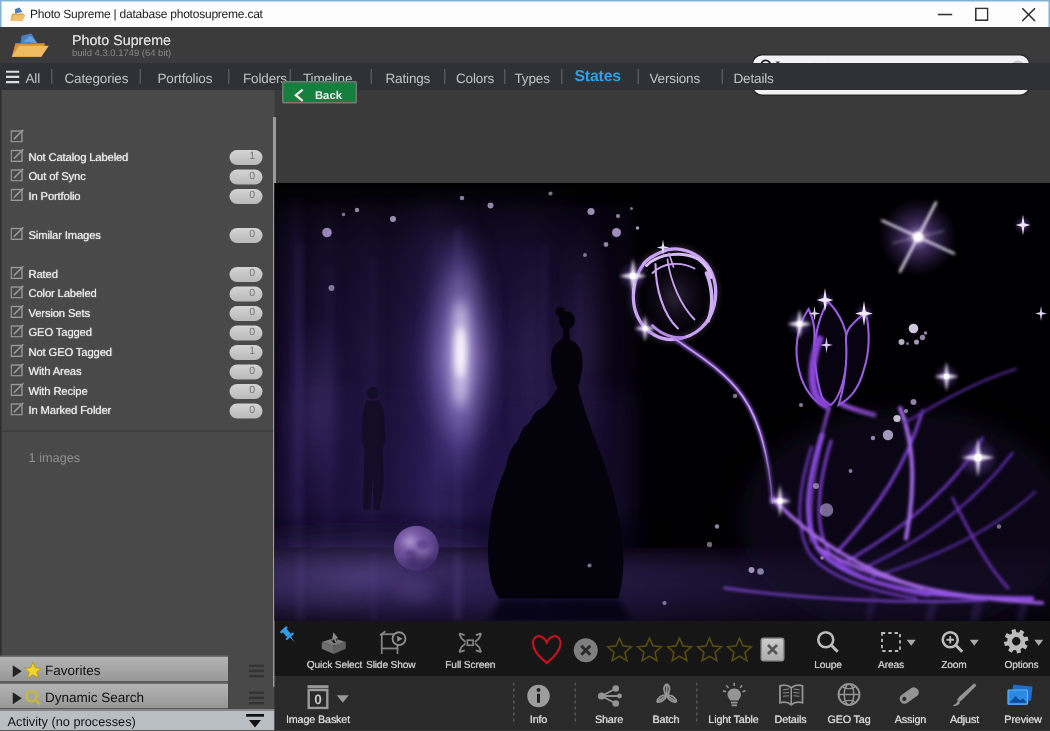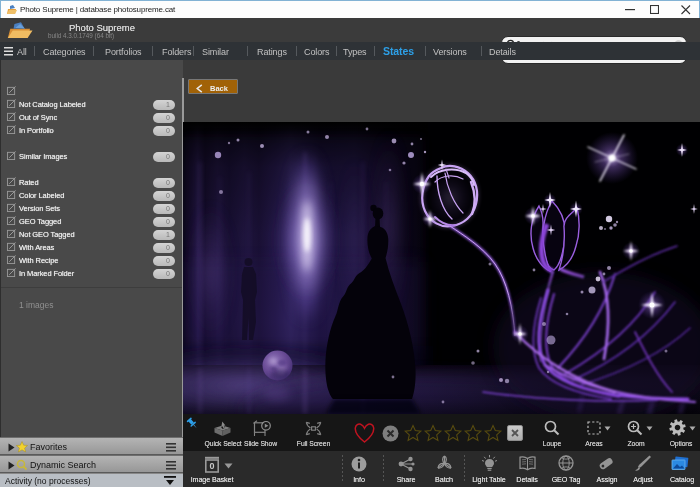--- a/index.html
+++ b/index.html
@@ -6,46 +6,46 @@
 html,body { width:700px; height:487px; overflow:hidden; }
 body { font-family:"Liberation Sans", sans-serif; position:relative; background:#3a3a3a; }
 .abs { position:absolute; }
 
 
 #titlebar { position:absolute; left:0; top:0; width:700px; height:28px; background:#fdfdfd; border-top:1px solid #82b2d4; border-left:1px solid #82b2d4; border-right:1px solid #82b2d4; }
 #titletext { position:absolute; left:19px; top:4px; font-size:8px; letter-spacing:-0.15px; color:#1a1a1a; }
 
 
 #header { position:absolute; left:0; top:18px; width:700px; height:24px; background:#3b3b3b; }
-#apptitle { position:absolute; left:48px; top:4px; font-size:9.5px; color:#d8d8d8; text-shadow:0 0 0.4px #d8d8d8;margin-left:21px; }
+#apptitle { position:absolute; left:48px; top:4px; font-size:9.5px; color:#d8d8d8; text-shadow:0 0 0.4px #d8d8d8; }
 #appbuild { position:absolute; left:48px; top:14px; font-size:6.3px; color:#888; }
 #searchbox { position:absolute; left:501px; top:18px; width:186px; height:28px; background:#f2f2f2; border-radius:7px; border:1px solid #2a2a2a; }
 #searchtext { position:absolute; left:23px; top:2.5px; font-size:8px; color:#111; text-shadow:0 0 0.7px #111; }
 
 
 #menubar { position:absolute; left:0; top:42px; width:700px; height:18px; background:#2e3236; }
 .mitem { position:absolute; top:4.5px; font-size:9px; color:#c2c2c2; letter-spacing:-0.1px; }
 .msep { position:absolute; top:4px; width:1px; height:10px; background:#55595d; }
 
 
 #sidebar { position:absolute; left:0; top:60px; width:183px; height:427px; background:#494949; border-left:1px solid #2e2e2e; }
 .row { position:absolute; left:0; width:183px; height:13px; }
 .chk { position:absolute; left:6px; top:1px; width:9px; height:9px; }
 .rlabel { position:absolute; left:18px; top:2px; font-size:7.5px; color:#e8e8e8; letter-spacing:-0.1px; text-shadow:0 0 0.7px #e8e8e8; }
 .badge { position:absolute; right:9px; top:1.5px; width:22px; height:10px; background:linear-gradient(#d4d4d4,#b9b9b9); border-radius:5px; font-size:7px; color:#777; text-align:right; padding-right:5px; line-height:10px; }
 #hrow { position:absolute; left:15px; top:0px; width:161px; height:13px; background:linear-gradient(#bd8148,#a2672c); border:1px solid #7a4e1e; border-radius:2px; }
 #hrow .t { position:absolute; left:3px; top:2px; font-size:7.5px; color:#f7ecd8; letter-spacing:-0.1px; text-shadow:0 0 0.7px #f7ecd8; }
 #images1 { position:absolute; left:18px; top:240px; font-size:8.5px; color:#909090; }
-.panelbar { position:absolute; left:0; width:183px; height:18px; background:linear-gradient(#b4b4b4,#979797); border-top:1px solid #6e6e6e; border-bottom:1px solid #5a5a5a; }
+.panelbar { position:absolute; left:0; width:152px; height:18px; background:linear-gradient(#b4b4b4,#979797); border-top:1px solid #6e6e6e; border-bottom:1px solid #5a5a5a; }
 .panelbar .pt { position:absolute; left:30px; top:3.5px; font-size:9px; color:#111; }
 #activity { position:absolute; left:0; top:473px; width:183px; height:14px; background:#b9bec4; border-top:1px solid #888; }
 #activity .at { position:absolute; left:5px; top:2px; font-size:8.5px; color:#111; }
 
 
-#backbtn { position:absolute; left:188px; top:79px; width:50px; height:15px; background:#a16207; border:1px solid #777; border-radius:1px; }
+#backbtn { position:absolute; left:188px; top:54px; width:50px; height:15px; background:#15803d; border:1px solid #777; border-radius:1px; }
 #backbtn .bt { position:absolute; left:21px; top:4px; font-size:7.5px; font-weight:bold; color:#eee; }
 
 #photo { position:absolute; left:183px; top:122px; width:517px; height:292px; background:#000; }
 
 #toolbar { position:absolute; left:183px; top:414px; width:517px; height:37px; background:#161616; }
 .tblabel { position:absolute; font-size:6.8px; color:#c6c6c6; text-align:center; letter-spacing:-0.1px; text-shadow:0 0 0.6px #c6c6c6; }
 
 #bottombar { position:absolute; left:183px; top:451px; width:517px; height:36px; background:#2a2a2a; }
 .bblabel { position:absolute; top:24px; font-size:7.2px; color:#d6d6d6; text-align:center; letter-spacing:-0.1px; text-shadow:0 0 0.6px #d6d6d6; }
 .bbsep { position:absolute; top:4px; height:28px; width:1px; background-image:linear-gradient(#555 50%, transparent 50%); background-size:1px 4px; }
@@ -101,21 +101,21 @@
       <rect y="7" width="9" height="1.5" fill="#ddd"></rect>
   </svg>
   <span class="mitem" style="left:17px">All</span>
   <div class="msep" style="left:34px"></div>
   <span class="mitem" style="left:43px">Categories</span>
   <div class="msep" style="left:93px"></div>
   <span class="mitem" style="left:105px">Portfolios</span>
   <div class="msep" style="left:152px"></div>
   <span class="mitem" style="left:162px">Folders</span>
   <div class="msep" style="left:193px"></div>
-  <span class="mitem" style="left:202px">Similar</span>
+  <span class="mitem" style="left:202px">Timeline</span>
   <div class="msep" style="left:247px"></div>
   <span class="mitem" style="left:257px">Ratings</span>
   <div class="msep" style="left:296px"></div>
   <span class="mitem" style="left:304px">Colors</span>
   <div class="msep" style="left:336px"></div>
   <span class="mitem" style="left:343px">Types</span>
   <div class="msep" style="left:374px"></div>
   <span class="mitem" style="left:383px;color:#2da0e8;font-weight:bold;font-size:10.5px;top:3px">States</span>
   <div class="msep" style="left:425px"></div>
   <span class="mitem" style="left:433px">Versions</span>
@@ -778,14 +778,14 @@
     <path d="M14.5 0.5 L16 2 L6.5 11.5 L4.5 13 L3 11.5 L4.5 9.5 Z" fill="#949494"></path>
     <path d="M3.5 12 C 3 14 1.5 14.5 0 15.5 C 2.5 16 4.5 15 5 13.5 Z" fill="#949494"></path>
   </svg>
   <span class="bblabel" style="left:444px;width:32px">Adjust</span>
 
   <svg class="abs" style="left:488px;top:5px" width="18" height="15" viewBox="0 0 18 15">
     <rect x="4" y="1" width="13" height="9.5" rx="0.5" fill="#1e6fd0" transform="rotate(6 10 5)"></rect>
     <rect x="1" y="4" width="13" height="9.5" rx="0.5" fill="#2b8ae2" stroke="#6ab4f0" stroke-width="0.8"></rect>
     <path d="M2 12.5 L6 8 L9 11 L11 9.5 L13.5 12.5 Z" fill="#0d4a9a"></path>
   </svg>
-  <span class="bblabel" style="left:480px;width:38px">Catalog</span>
+  <span class="bblabel" style="left:480px;width:38px">Preview</span>
 </div>
 
 </body></html>

